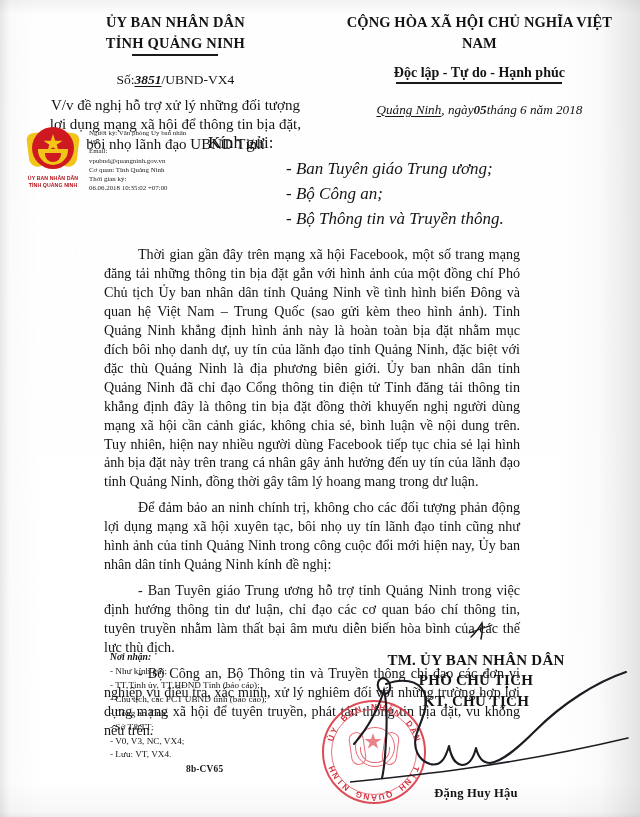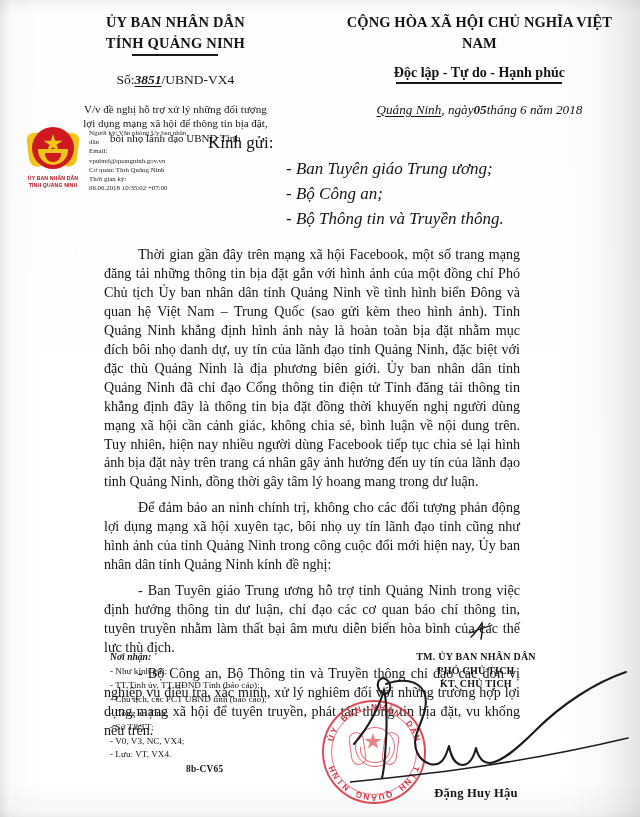--- a/index.html
+++ b/index.html
@@ -90,23 +90,23 @@
     font-size: 13.5px;
     white-space: nowrap;
   }
   .doc-no .num {
     font-style: italic;
     font-weight: bold;
     text-decoration: underline;
     text-underline-offset: 1.5px;
   }
   .subject {
-    font-size: 11px;
+    font-size: 15px;
     line-height: 1.32;
-    margin-top: 14px;
+    margin-top: 8px;
     padding: 0 6px;
   }
   .place-date {
     margin-top: 18px;
     font-style: italic;
     font-size: 13.2px;
     white-space: nowrap;
   }
   .place-date .place { text-decoration: underline; text-underline-offset: 2px; }
   .place-date .day { font-weight: bold; }
@@ -232,21 +232,21 @@
 
   .signblock {
     position: absolute;
     top: 650px;
     left: 356px;
     width: 240px;
     text-align: center;
   }
   .signblock .ln {
     font-weight: bold;
-    font-size: 10px;
+    font-size: 15px;
     line-height: 1.36;
     letter-spacing: .25px;
   }
   .signer-name {
     position: absolute;
     top: 786px;
     left: 356px;
     width: 240px;
     text-align: center;
     font-weight: bold;

